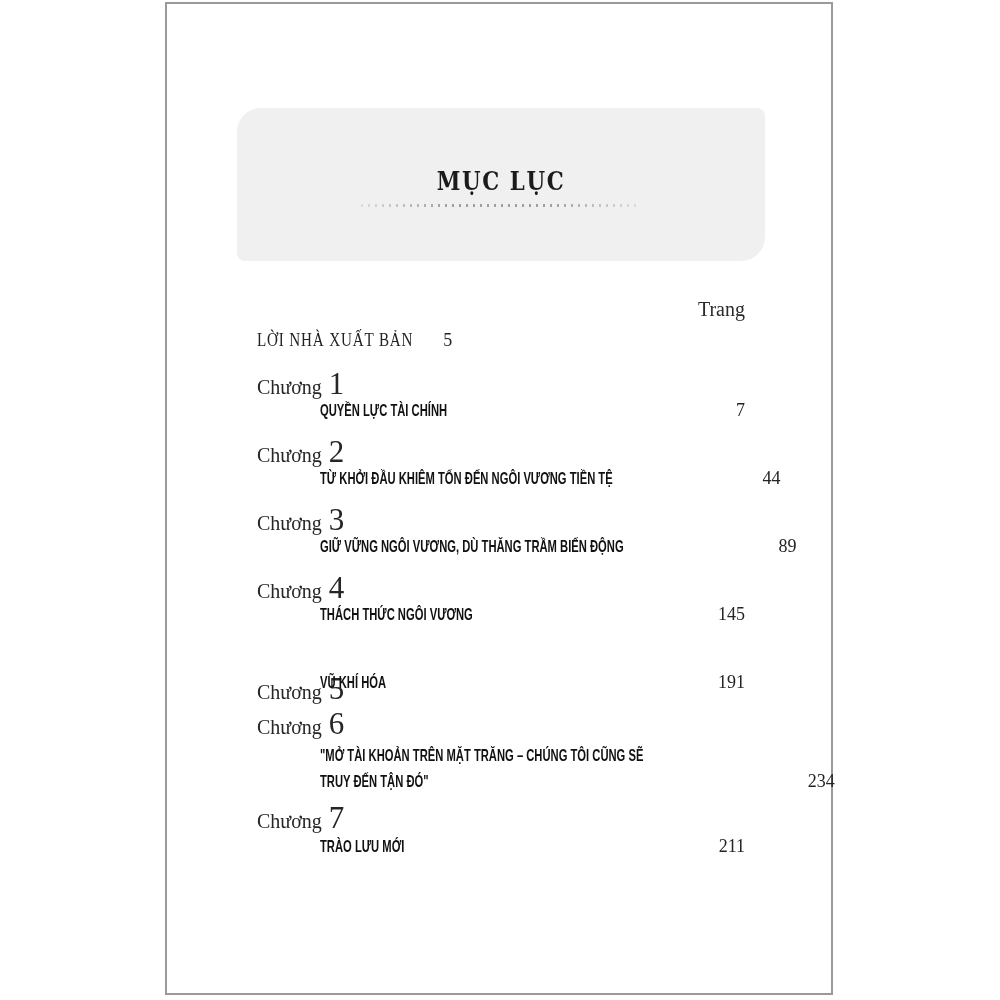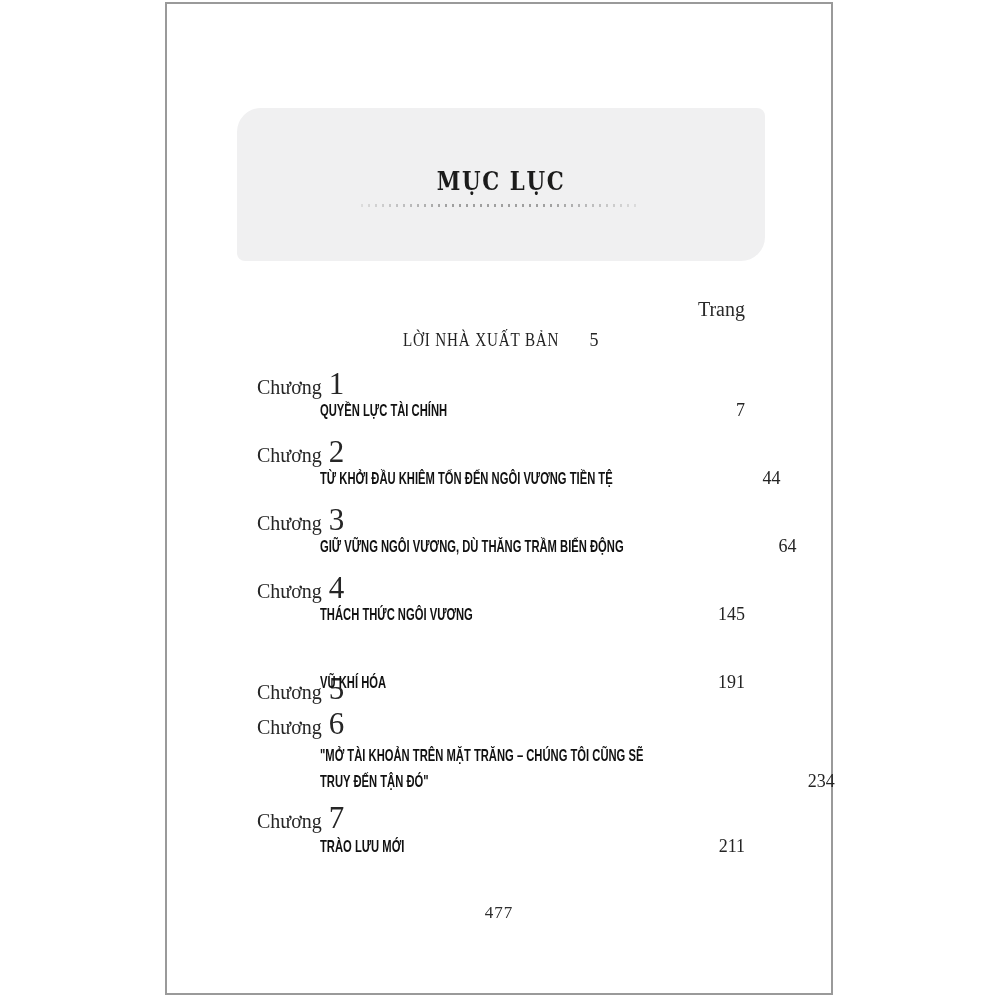--- a/index.html
+++ b/index.html
@@ -51,21 +51,21 @@
   .trang {
     position: absolute;
     right: 86px; top: 294px;
     font-size: 20px;
     color: #2a2a2a;
   }
   .row {
     position: absolute;
     left: 90px; right: 86px;
     display: flex;
-    justify-content: center;
+    justify-content: flex-start;
     align-items: baseline;
   }
   .front-label {
     font-size: 18px;
     letter-spacing: 1px;
     color: #232323;
     transform: scaleX(0.84);
     transform-origin: left center;
     white-space: nowrap;
   }
@@ -159,21 +159,21 @@
     <div class="trow" style="top:464px">
       <span class="ctitle">TỪ KHỞI ĐẦU KHIÊM TỐN ĐẾN NGÔI VƯƠNG TIỀN TỆ</span>
       <span class="pnum">44</span>
     </div>
 
     <div class="chuong" style="top:503px">
       <span>Chương</span><span class="num">3</span>
     </div>
     <div class="trow" style="top:532px">
       <span class="ctitle">GIỮ VỮNG NGÔI VƯƠNG, DÙ THĂNG TRẦM BIẾN ĐỘNG</span>
-      <span class="pnum">64</span>
+      <span class="pnum">89</span>
     </div>
 
     <div class="chuong" style="top:571px">
       <span>Chương</span><span class="num">4</span>
     </div>
     <div class="trow" style="top:600px">
       <span class="ctitle">THÁCH THỨC NGÔI VƯƠNG</span>
       <span class="pnum">145</span>
     </div>
 
@@ -197,15 +197,14 @@
     </div>
 
     <div class="chuong" style="top:801px">
       <span>Chương</span><span class="num">7</span>
     </div>
     <div class="trow" style="top:832px">
       <span class="ctitle">TRÀO LƯU MỚI</span>
       <span class="pnum">211</span>
     </div>
 
-    <div class="folio">477</div>
   </div>
 </div>
 
 </body></html>

